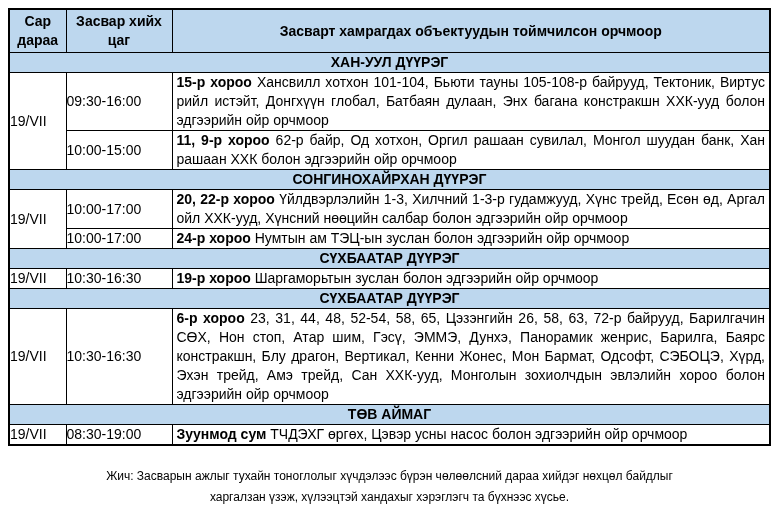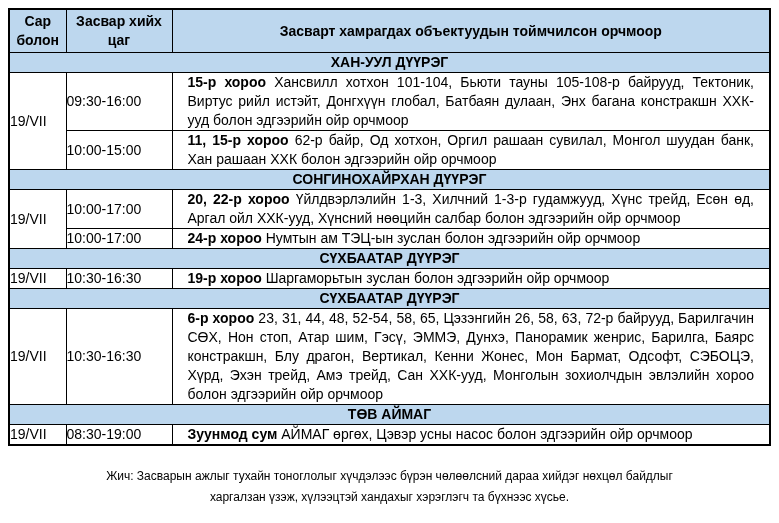--- a/index.html
+++ b/index.html
@@ -46,21 +46,21 @@
     text-align: center;
     height: 19px;
     padding: 0 17px;
   }
   td.date, td.time {
     white-space: nowrap;
   }
   td.desc {
     text-align: justify;
     text-justify: inter-word;
-    padding: 0 15px;
+    padding: 0 4px;
   }
   td.desc .b { font-weight: bold; }
   .footer-note {
     position: absolute;
     left: 0; top: 466px;
     width: 779px;
     text-align: center;
   }
   .footer-note p {
     margin: 0 auto;
@@ -74,38 +74,38 @@
 
 <div class="page">
   <table class="schedule">
     <colgroup>
       <col class="c-date">
         <col class="c-time">
         <col class="c-loc">
     </colgroup>
     <thead>
       <tr>
-        <th>Сар болон</th>
+        <th>Сар дараа</th>
         <th>Засвар хийх цаг</th>
         <th>Засварт хамрагдах объектуудын тоймчилсон орчмоор</th>
       </tr>
     </thead>
     <tbody>
 
       <tr>
         <td class="section" colspan="3">ХАН-УУЛ ДҮҮРЭГ</td>
       </tr>
       <tr>
         <td class="date" rowspan="2">19/VII</td>
         <td class="time">09:30-16:00</td>
         <td class="desc"><span class="b">15-р хороо</span><span> Хансвилл хотхон 101-104, Бьюти тауны 105-108-р байрууд, Тектоник, Виртус рийл истэйт, Донгхүүн глобал, Батбаян дулаан, Энх багана констракшн ХХК-ууд болон  эдгээрийн ойр орчмоор</span></td>
       </tr>
       <tr>
         <td class="time">10:00-15:00</td>
-        <td class="desc"><span class="b">11, 15-р хороо</span><span> 62-р байр, Од хотхон, Оргил рашаан сувилал, Монгол шуудан банк, Хан рашаан ХХК болон эдгээрийн ойр орчмоор</span></td>
+        <td class="desc"><span class="b">11, 9-р хороо</span><span> 62-р байр, Од хотхон, Оргил рашаан сувилал, Монгол шуудан банк, Хан рашаан ХХК болон эдгээрийн ойр орчмоор</span></td>
       </tr>
 
       <tr>
         <td class="section" colspan="3">СОНГИНОХАЙРХАН ДҮҮРЭГ</td>
       </tr>
       <tr>
         <td class="date" rowspan="2">19/VII</td>
         <td class="time">10:00-17:00</td>
         <td class="desc"><span class="b">20, 22-р хороо</span><span> Үйлдвэрлэлийн 1-3, Хилчний 1-3-р гудамжууд, Хүнс трейд, Есөн өд, Аргал ойл ХХК-ууд, Хүнсний нөөцийн салбар болон эдгээрийн ойр орчмоор</span></td>
       </tr>
@@ -131,21 +131,21 @@
         <td class="time">10:30-16:30</td>
         <td class="desc"><span class="b">6-р хороо</span><span> 23, 31, 44, 48, 52-54, 58, 65, Цэзэнгийн 26, 58, 63, 72-р байрууд, Барилгачин СӨХ, Нон стоп, Атар шим, Гэсү, ЭММЭ, Дунхэ, Панорамик женрис, Барилга, Баярс констракшн, Блу драгон, Вертикал, Кенни Жонес, Мон Бармат, Одсофт, СЭБОЦЭ, Хүрд, Эхэн трейд, Амэ трейд, Сан ХХК-ууд, Монголын зохиолчдын эвлэлийн хороо болон эдгээрийн ойр орчмоор</span></td>
       </tr>
 
       <tr>
         <td class="section" colspan="3">ТӨВ АЙМАГ</td>
       </tr>
       <tr>
         <td class="date">19/VII</td>
         <td class="time">08:30-19:00</td>
-        <td class="desc"><span class="b">Зуунмод сум</span><span> АЙМАГ өргөх, Цэвэр усны насос болон эдгээрийн ойр орчмоор</span></td>
+        <td class="desc"><span class="b">Зуунмод сум</span><span> ТЧДЭХГ өргөх, Цэвэр усны насос болон эдгээрийн ойр орчмоор</span></td>
       </tr>
     </tbody>
   </table>
 
   <div class="footer-note">
     <p>Жич: Засварын ажлыг тухайн тоноглолыг хүчдэлээс бүрэн чөлөөлсний дараа хийдэг нөхцөл байдлыг харгалзан үзэж, хүлээцтэй хандахыг хэрэглэгч та бүхнээс хүсье.</p>
   </div>
 </div>
 
 </body></html>

